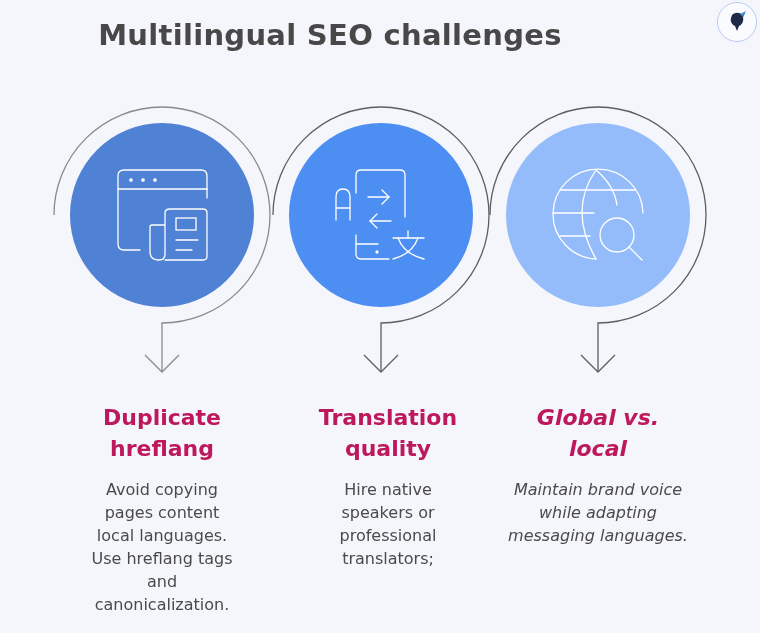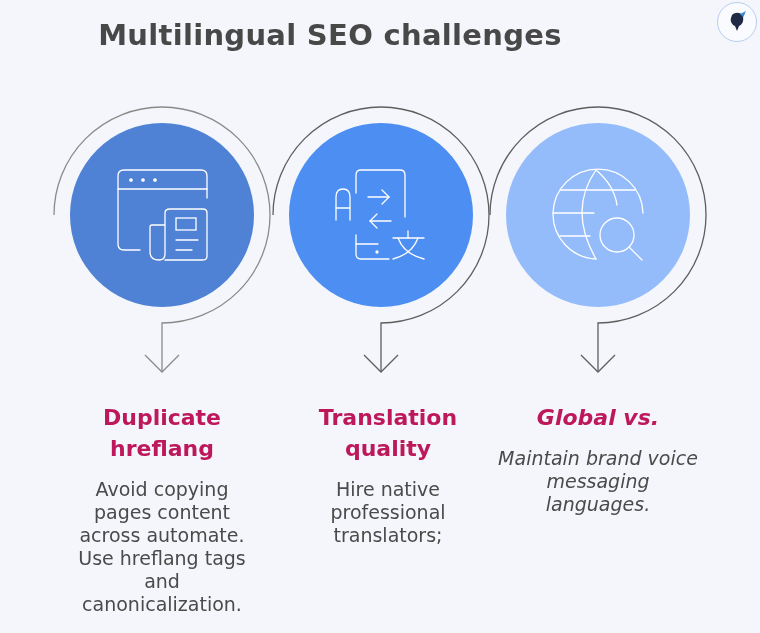--- a/index.html
+++ b/index.html
@@ -22,21 +22,21 @@
   }
   svg.diagram { position: absolute; left: 0; top: 0; }
   .col {
     position: absolute; top: 402px; width: 200px; text-align: center;
   }
   .col .heading {
     font-size: 22px; font-weight: bold; color: #be185d; line-height: 31px;
     margin: 0 auto;
   }
   .col .desc {
-    margin-top: 14px; font-size: 19px; line-height: 23px; color: #4a4a4a;
+    margin-top: 14px; font-size: 16px; line-height: 23px; color: #4a4a4a;
   }
 </style>
 </head>
 <body>
 
 <div class="title">Multilingual SEO challenges</div>
 
 <div class="logo">
   <svg width="38" height="38" viewBox="0 0 38 38">
     <path d="M14 12 C17 9 22 9 24 12 L27 10 L25 14 C26 18 24 22 21 23 L19 28 L17 23 C14 22 12 18 13 15 Z" fill="#1f2a44"></path>
@@ -103,40 +103,43 @@
 </svg>
 
 <div class="col" style="left:62px;">
   <div class="heading">
     <div>Duplicate</div>
     <div>hreflang</div>
   </div>
   <div class="desc">
     <div>Avoid copying</div>
     <div>pages content</div>
-    <div>across automate.</div>
+    <div>local languages.</div>
     <div>Use hreflang tags</div>
     <div>and</div>
     <div>canonicalization.</div>
   </div>
 </div>
 
 <div class="col" style="left:288px;text-align:center;">
   <div class="heading">
     <div>Translation</div>
     <div>quality</div>
   </div>
   <div class="desc">
     <div>Hire native</div>
+    <div>speakers or</div>
     <div>professional</div>
     <div>translators;</div>
   </div>
 </div>
 
 <div class="col" style="left:498px;font-style:italic;">
   <div class="heading">
     <div>Global vs.</div>
+    <div>local</div>
   </div>
   <div class="desc">
     <div>Maintain brand voice</div>
+    <div>while adapting</div>
     <div>messaging languages.</div>
   </div>
 </div>
 
 </body></html>

